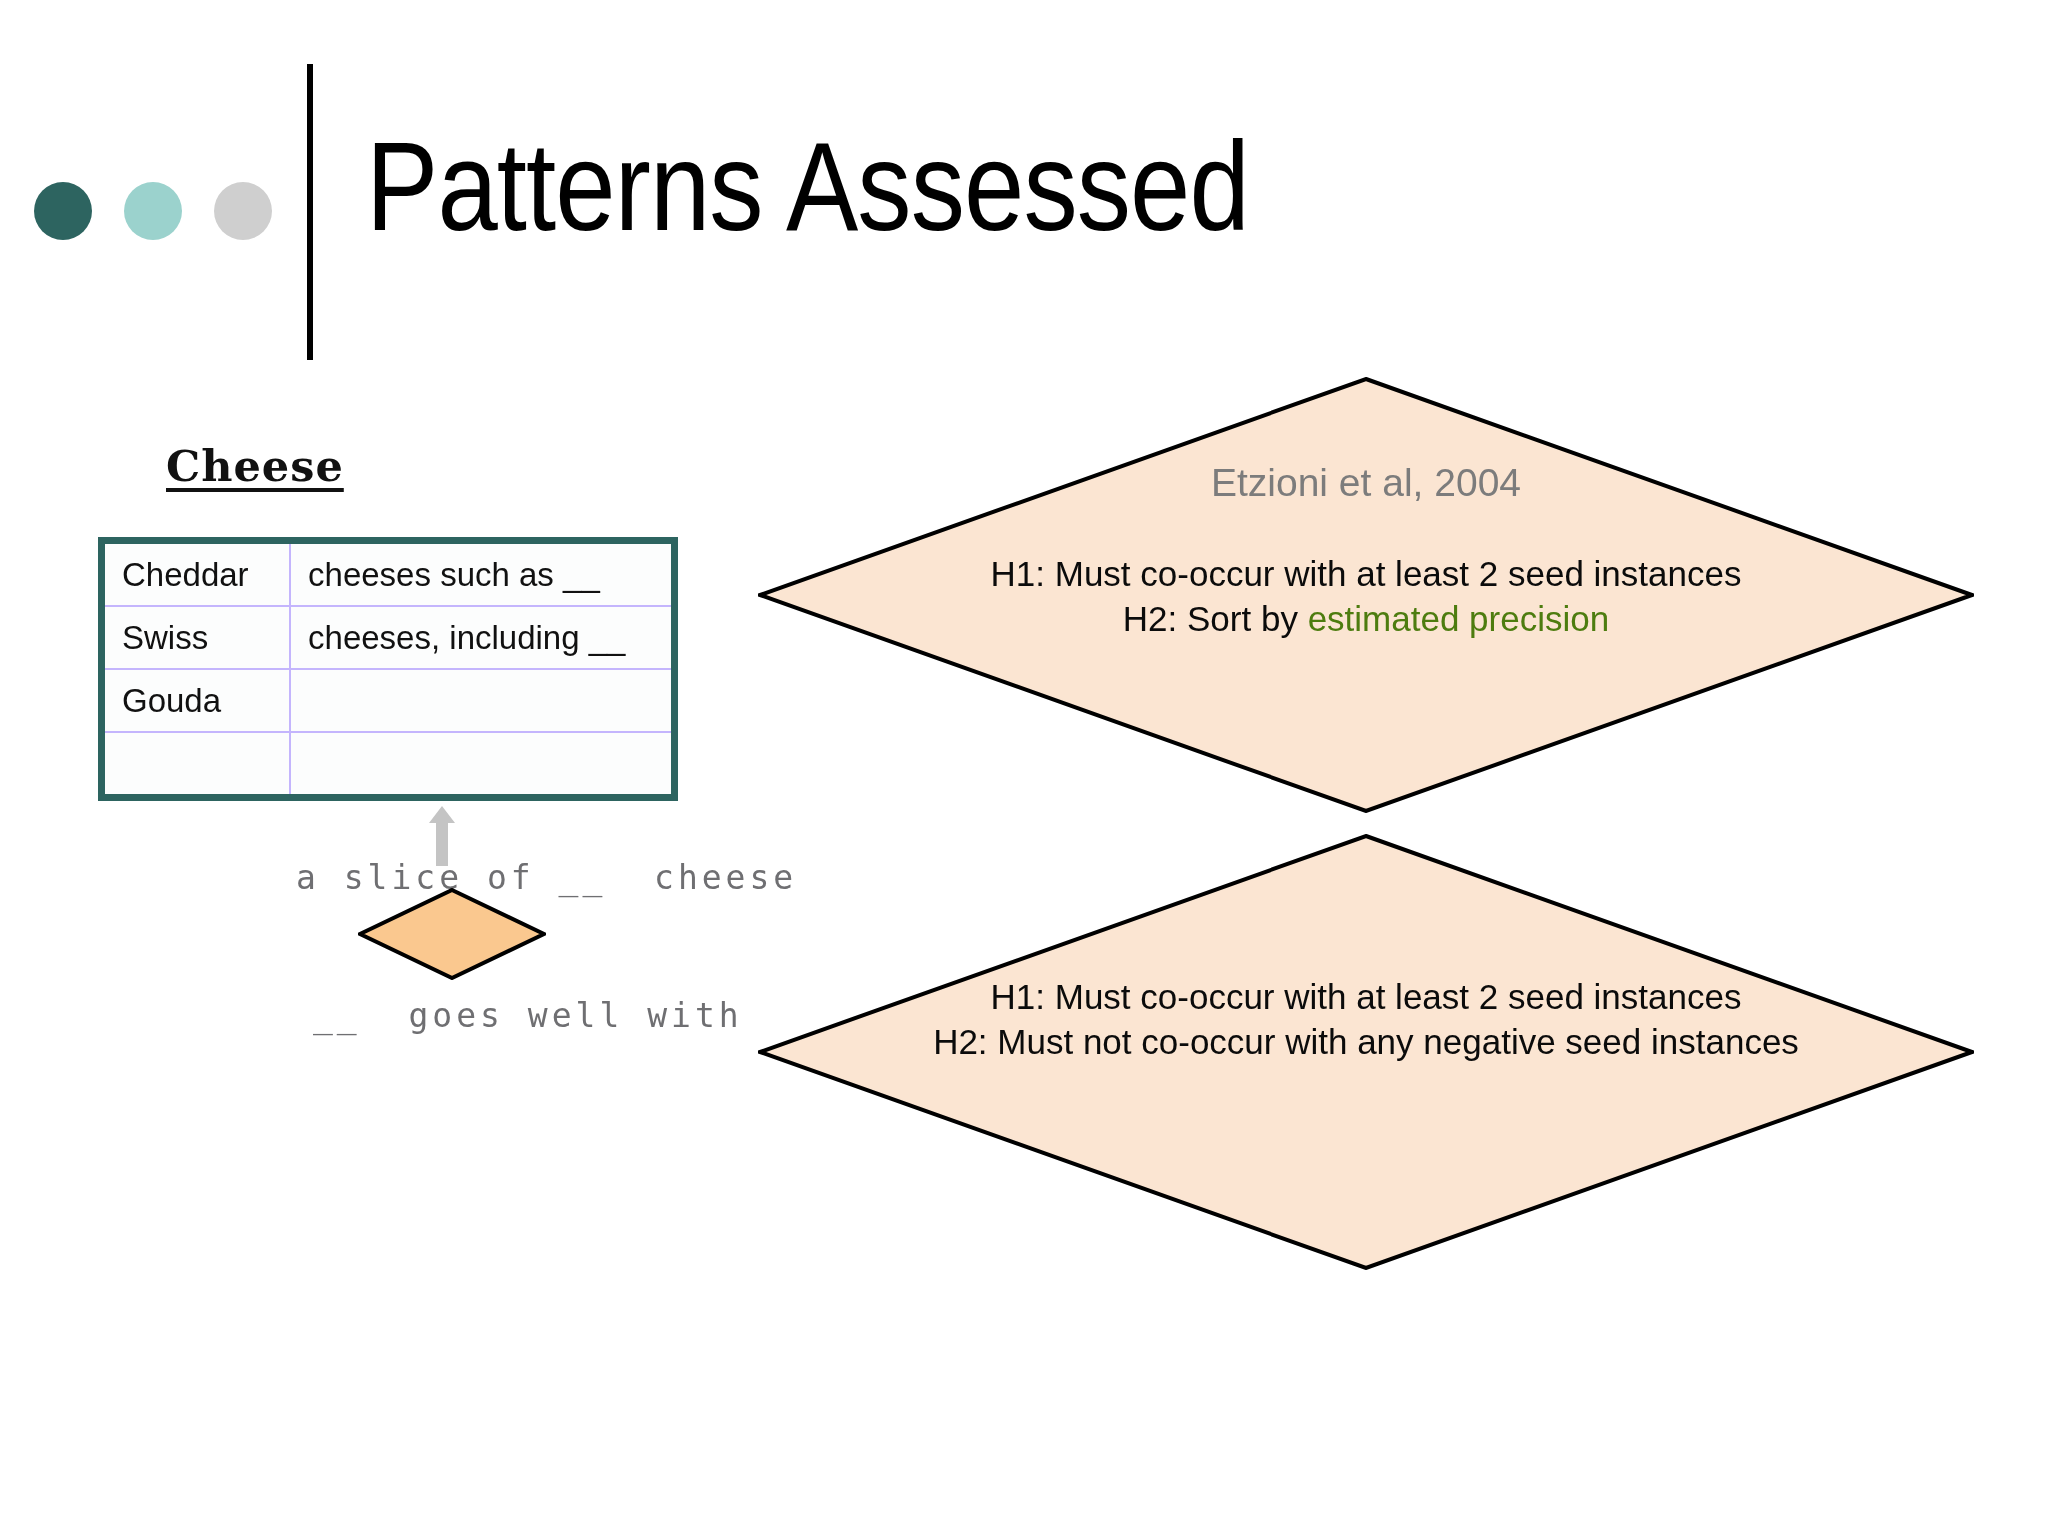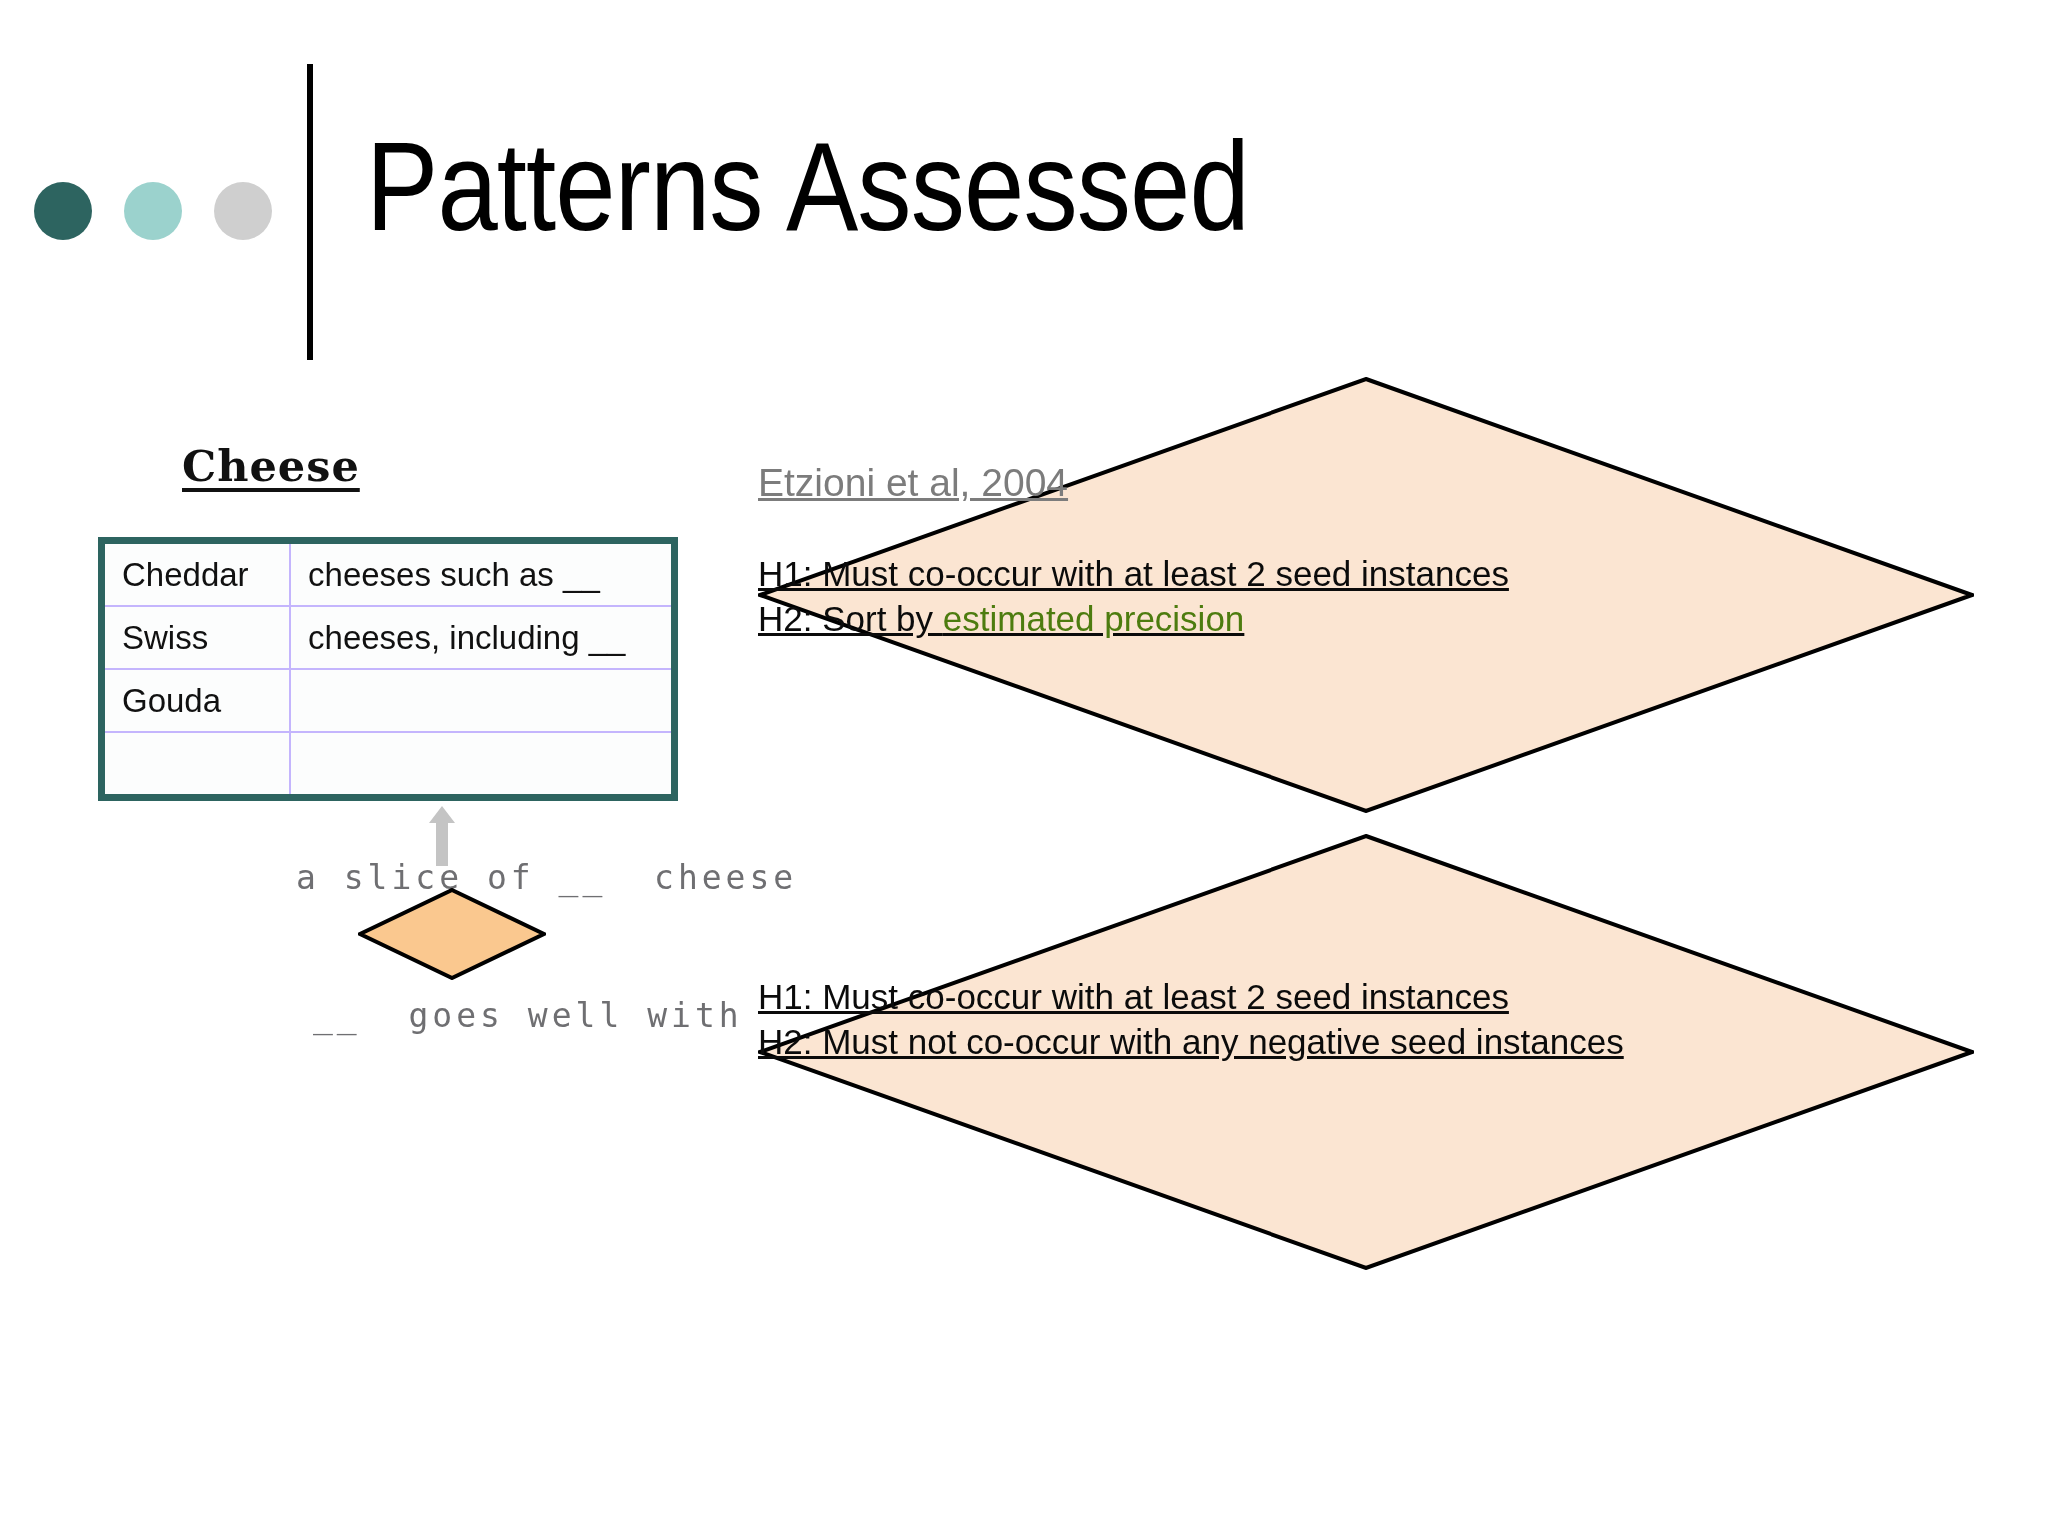--- a/index.html
+++ b/index.html
@@ -47,21 +47,21 @@
     color: #000000;
     font-family: "Liberation Sans Narrow", "Liberation Sans", sans-serif;
     transform: scaleX(0.86);
     transform-origin: left top;
     white-space: nowrap;
   }
 
   
   #cheese-heading {
     position: absolute;
-    left: 182px;
+    left: 166px;
     top: 441px;
     font-family: "DejaVu Serif", "Liberation Serif", serif;
     font-weight: bold;
     font-size: 43px;
     color: #111111;
     text-decoration: underline;
     text-underline-offset: 7px;
     letter-spacing: 1px;
   }
 
@@ -129,22 +129,22 @@
     position: absolute;
     left: 0; top: 0;
     width: 100%;
     height: 100%;
   }
 
   .diamond-content {
     position: absolute;
     left: 0;
     width: 100%;
+    text-align: center;
     pointer-events: none;
-    text-decoration: underline;
   }
   .diamond-citation {
     font-size: 39px;
     color: #7c7c7c;
     font-family: "Liberation Sans", sans-serif;
     white-space: nowrap;
   }
   .diamond-rules {
     font-size: 35px;
     color: #0b0b0b;

